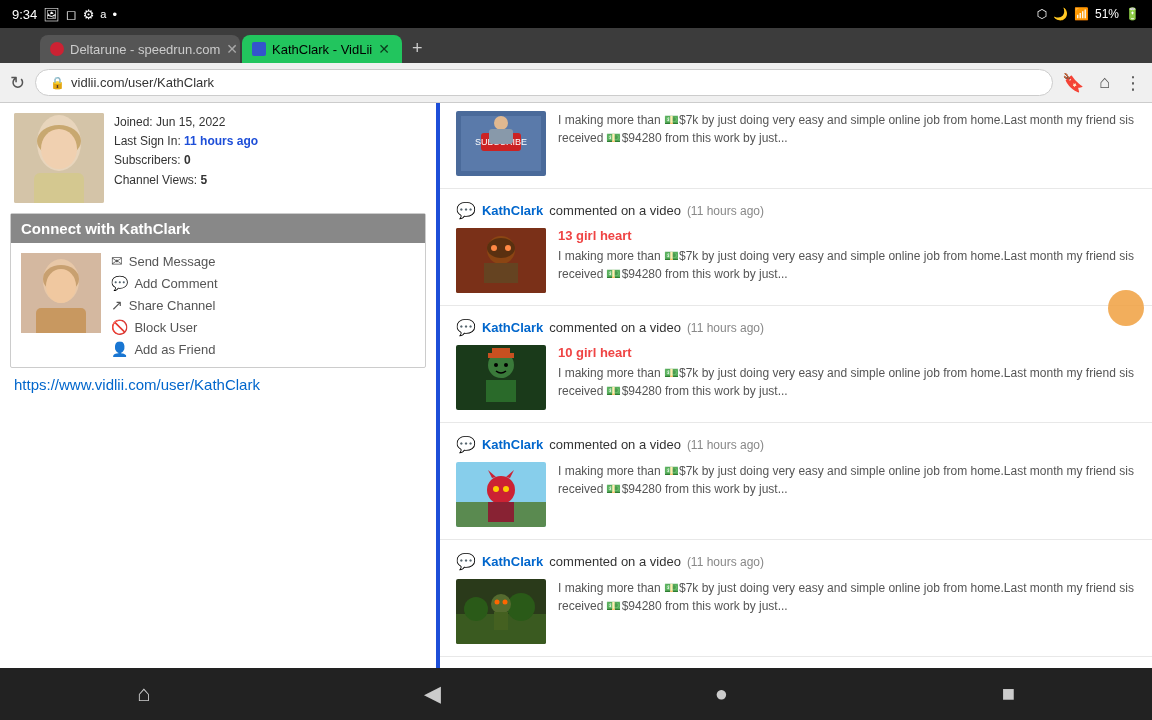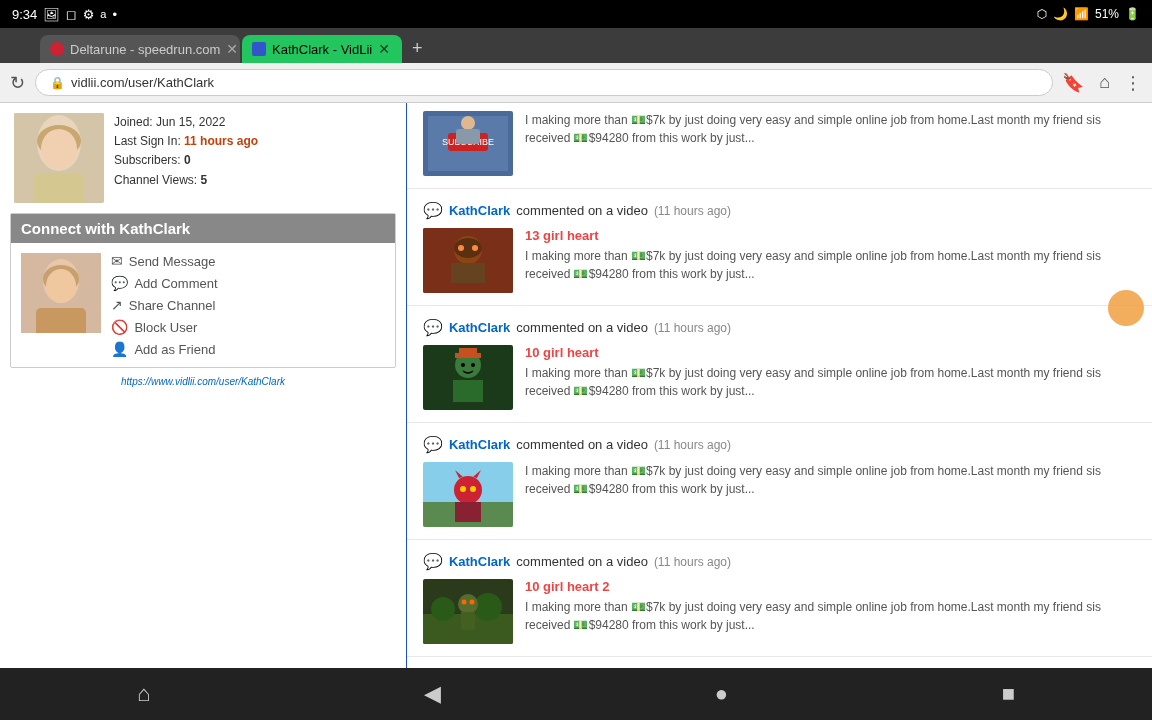--- a/index.html
+++ b/index.html
@@ -108,24 +108,24 @@
     
     .page-content {
       display: flex;
       height: calc(720px - 28px - 42px - 42px);
       background: #fff;
       overflow: hidden;
     }
 
     
     .sidebar {
-      width: 407px;
+      width: 440px;
       flex-shrink: 0;
       background: #fff;
-      border-right: 1px solid #1d4ed8;
+      border-right: 4px solid #1d4ed8;
       overflow-y: auto;
       padding-bottom: 10px;
     }
 
     .profile-section {
       display: flex;
       align-items: flex-start;
       padding: 10px 14px;
       gap: 10px;
     }
@@ -141,21 +141,21 @@
       width: 100%;
       height: 100%;
       background: linear-gradient(160deg, #d4c4a8 0%, #c9b090 50%, #e8d5bc 100%);
       display: flex;
       align-items: center;
       justify-content: center;
       color: #888;
       font-size: 10px;
     }
     .profile-info { font-size: 12px; color: #333; line-height: 1.6; }
-    .profile-info .highlight { color: #c2410c; font-weight: bold; }
+    .profile-info .highlight { color: #1d4ed8; font-weight: bold; }
 
     .age-row {
       padding: 2px 14px 8px;
       font-size: 13px;
       color: #333;
     }
     .age-row span { font-weight: bold; }
 
     .connect-section {
       margin: 0 10px;
@@ -190,25 +190,23 @@
     .connect-link {
       display: flex;
       align-items: center;
       gap: 6px;
       color: #555;
       cursor: pointer;
     }
     .connect-link-icon { font-size: 14px; }
 
     .profile-url {
-      text-align: center;
-      font-size: 10px;
+      font-size: 15px;
       color: #0066cc;
       padding: 8px 14px 4px;
-      font-style: italic;
     }
 
     
     .main-feed {
       flex: 1;
       overflow-y: auto;
       background: #fff;
     }
 
     .feed-item {
@@ -550,21 +548,20 @@
             <circle cx="20" cy="30" r="12" fill="#2a5a18"></circle>
             <circle cx="65" cy="28" r="14" fill="#2a5a18"></circle>
 
             <circle cx="45" cy="25" r="10" fill="#556B2F"></circle>
             <rect x="38" y="33" width="14" height="18" fill="#446020"></rect>
             <circle cx="41" cy="23" r="2.5" fill="#ff6600"></circle>
             <circle cx="49" cy="23" r="2.5" fill="#ff6600"></circle>
           </svg>
         </div>
         <div class="video-info">
-          <div class="video-title">10 girl heart 2</div>
           <div class="video-comment">I making more than 💵$7k by just doing very easy and simple online job from home.Last month my friend sis received 💵$94280 from this work by just...</div>
         </div>
       </div>
     </div>
 
   </div>
 </div>
 
 <div class="fab" style="position:absolute; right:8px; top:290px;"></div>
 

